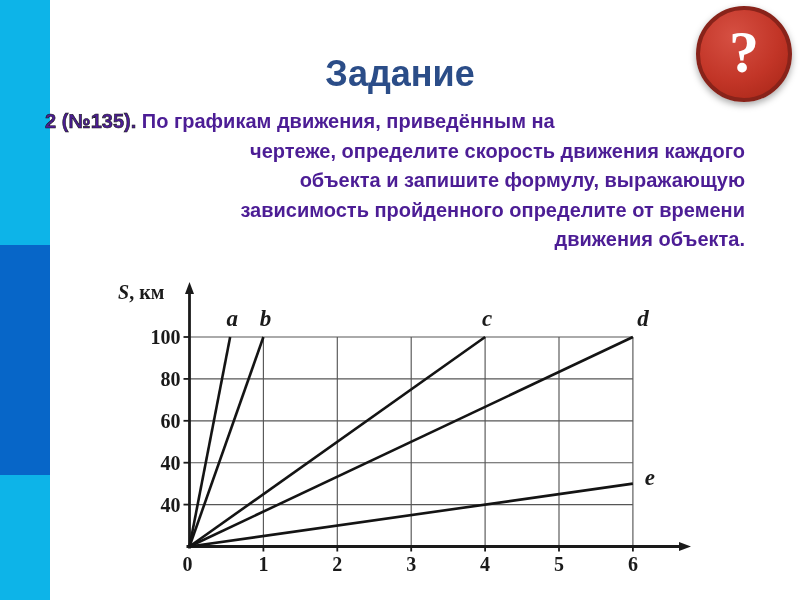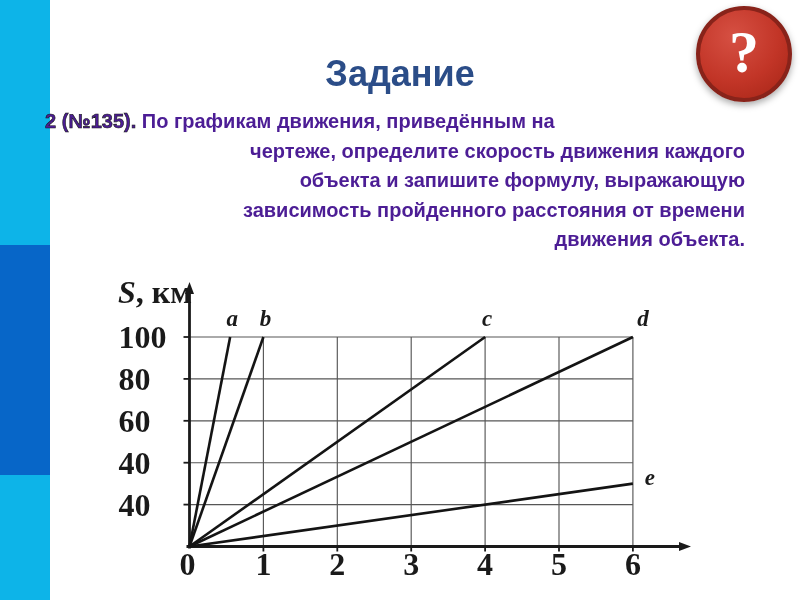--- a/index.html
+++ b/index.html
@@ -33,23 +33,23 @@
   .problem{
     position:absolute;left:45px;top:107px;width:700px;
     color:#4c1d95;font-size:20px;line-height:29.5px;font-weight:bold;
   }
   .problem .cont{margin-left:33px;text-align:right;}
   .problem .lead{font-weight:bold;-webkit-text-stroke:0.6px #161616;}
   
   .graph-svg{position:absolute;left:0;top:0;width:800px;height:600px;pointer-events:none;}
   .graph-label{
     position:absolute;color:#1a1a1a;font-family:"Liberation Serif", serif;
-    font-weight:bold;font-size:32px;line-height:26px;white-space:nowrap;
+    font-weight:bold;font-size:20px;line-height:26px;white-space:nowrap;
   }
-  .ytick{width:62px;text-align:left;}
+  .ytick{width:62px;text-align:right;}
   .xtick{width:40px;text-align:center;}
   .curve-label{font-style:italic;font-size:23px;transform:translate(-50%,-50%);}
   .axis-unit .sym{font-style:italic;}
 </style>
 </head>
 <body>
 
 <div id="slide">
 
   <div class="stripe">
@@ -61,21 +61,21 @@
   <div class="help-btn">
     <span class="qmark">?</span>
   </div>
 
   <div class="title">Задание</div>
 
   <div class="problem">
     <div><span class="lead">2 (№135).</span><span> По графикам движения, приведённым на</span></div>
     <div class="cont">чертеже, определите скорость движения каждого</div>
     <div class="cont">объекта и запишите формулу, выражающую</div>
-    <div class="cont">зависимость пройденного расстояния от времени</div>
+    <div class="cont">зависимость пройденного определите от времени</div>
     <div class="cont">движения объекта.</div>
   </div>
 
   <div>
     <svg class="graph-svg" id="graph-svg" width="800" height="600" viewBox="0 0 800 600">
         <line x1="263.4" y1="337" x2="263.4" y2="546.5" stroke="#565656" stroke-width="1.15"></line>
         <line x1="337.3" y1="337" x2="337.3" y2="546.5" stroke="#565656" stroke-width="1.15"></line>
         <line x1="411.20000000000005" y1="337" x2="411.20000000000005" y2="546.5" stroke="#565656" stroke-width="1.15"></line>
         <line x1="485.1" y1="337" x2="485.1" y2="546.5" stroke="#565656" stroke-width="1.15"></line>
         <line x1="559" y1="337" x2="559" y2="546.5" stroke="#565656" stroke-width="1.15"></line>

